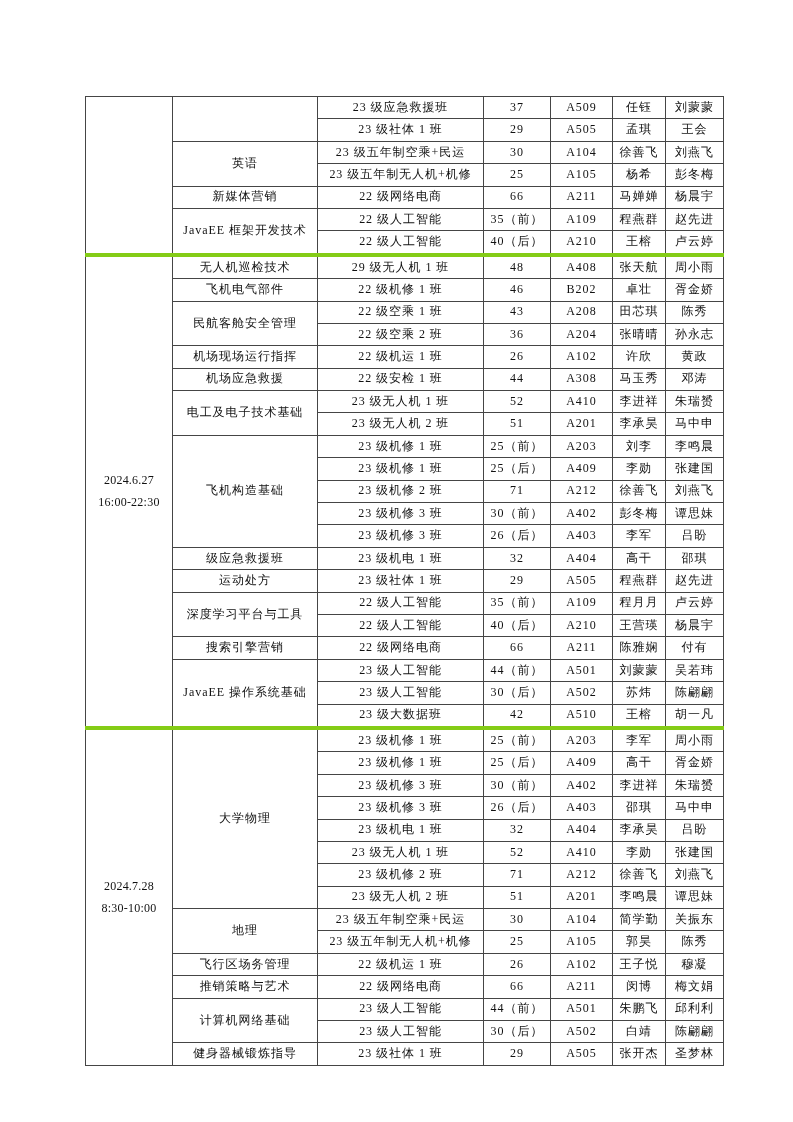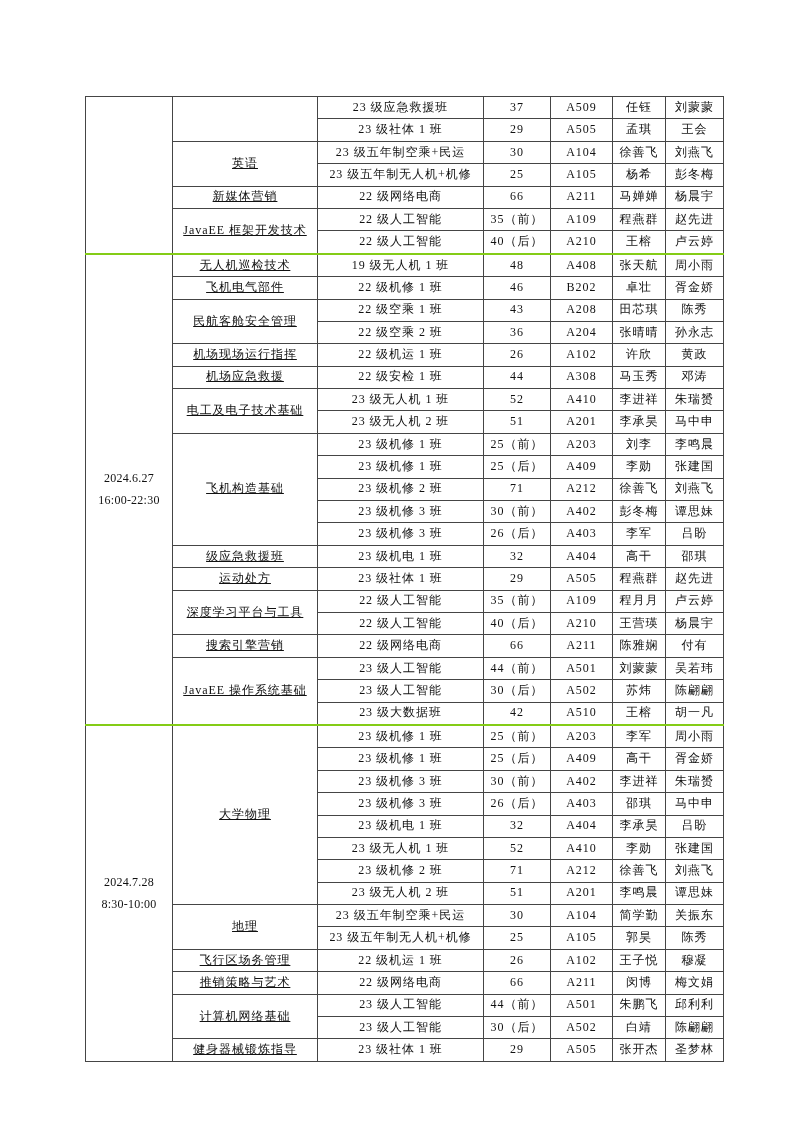--- a/index.html
+++ b/index.html
@@ -29,28 +29,28 @@
     vertical-align: middle;
     font-size: 12px;
     line-height: 1.15;
     padding: 0;
     letter-spacing: 0.08em;
     white-space: nowrap;
     overflow: hidden;
     height: 21.4px;
   }
   tr.block-start td {
-    border-top: 2px solid #84cc16;
+    border-top: 4px solid #84cc16;
     text-align: center;
   }
   td.date-cell .date-line {
     line-height: 22px;
     letter-spacing: 0.02em;
   }
-  td.subject-cell { letter-spacing: 0.10em; text-decoration: underline; }
+  td.subject-cell { letter-spacing: 0.10em; }
   td.class-cell   { letter-spacing: 0.05em; }
 </style>
 </head>
 <body>
 
 <div class="sheet">
   <table class="exam-table">
     <colgroup>
       <col style="width:87px">
       <col style="width:145px">
@@ -114,21 +114,21 @@
           <td>A210</td>
           <td>王榕</td>
           <td>卢云婷</td>
         </tr>
         <tr class="block-start">
           <td class="date-cell" rowspan="21">
             <div class="date-line">2024.6.27</div>
             <div class="date-line">16:00-22:30</div>
           </td>
           <td class="subject-cell" rowspan="1">无人机巡检技术</td>
-          <td class="class-cell">19 级无人机 1 班</td>
+          <td class="class-cell">29 级无人机 1 班</td>
           <td>48</td>
           <td>A408</td>
           <td>张天航</td>
           <td>周小雨</td>
         </tr>
         <tr>
           <td class="subject-cell" rowspan="1">飞机电气部件</td>
           <td class="class-cell">22 级机修 1 班</td>
           <td>46</td>
           <td>B202</td>

